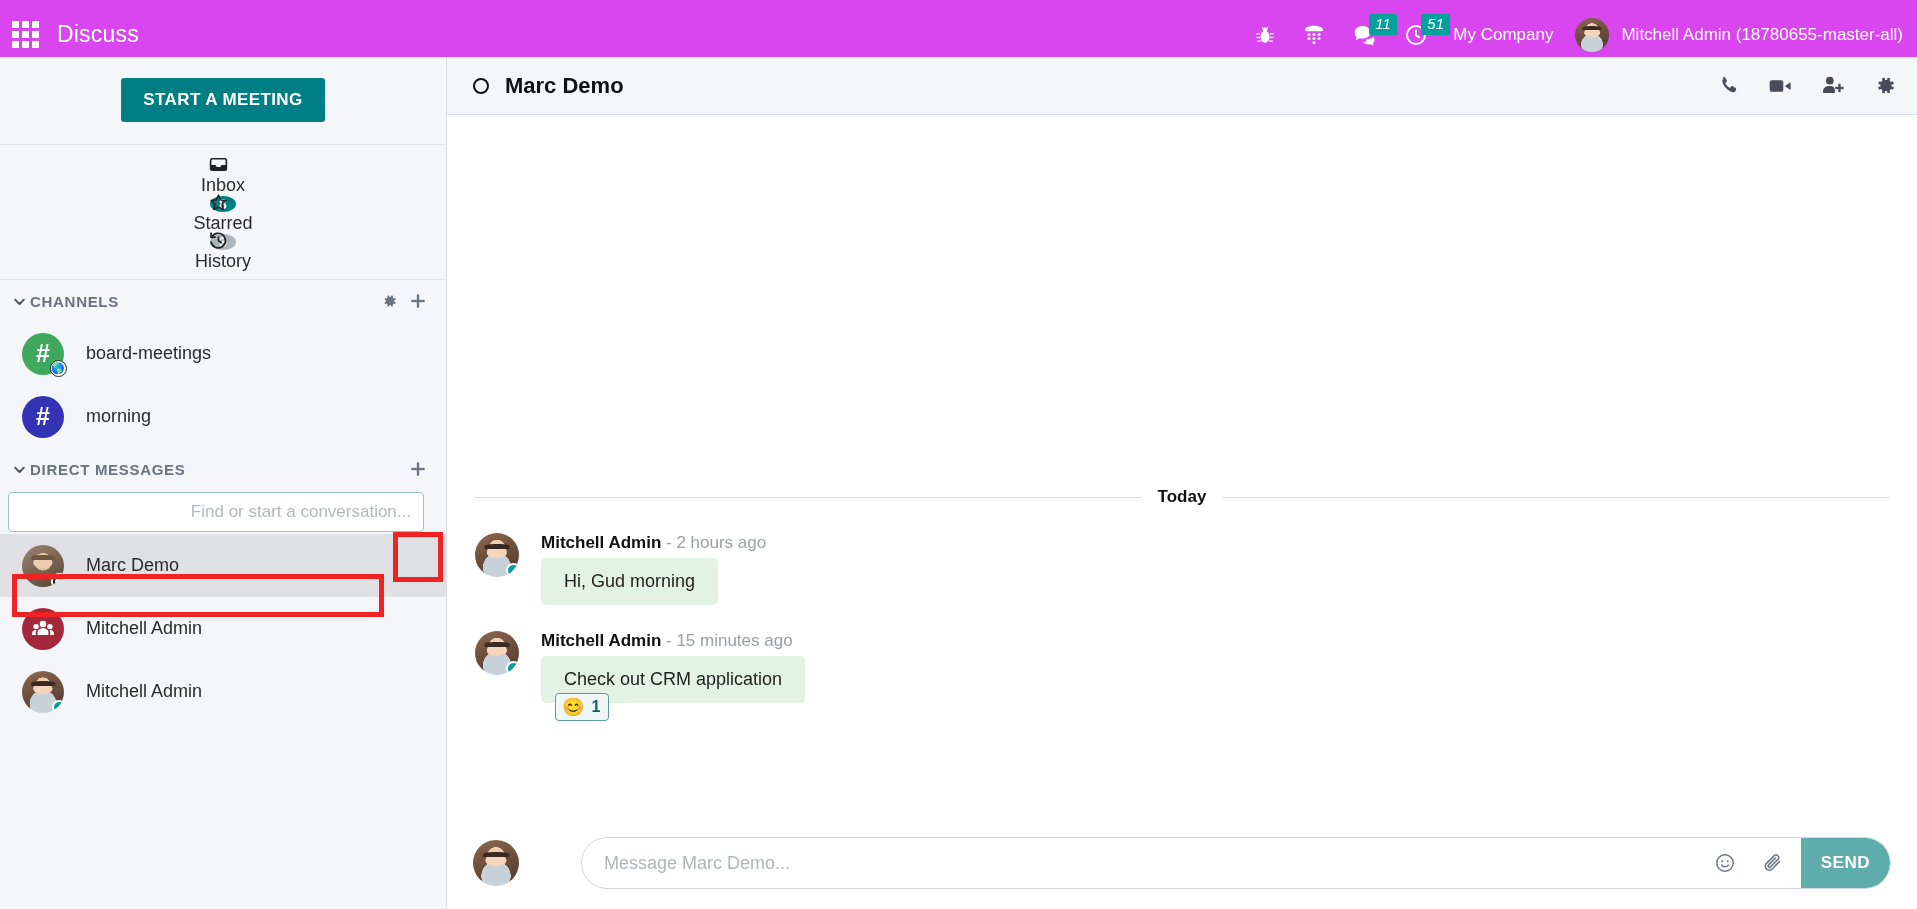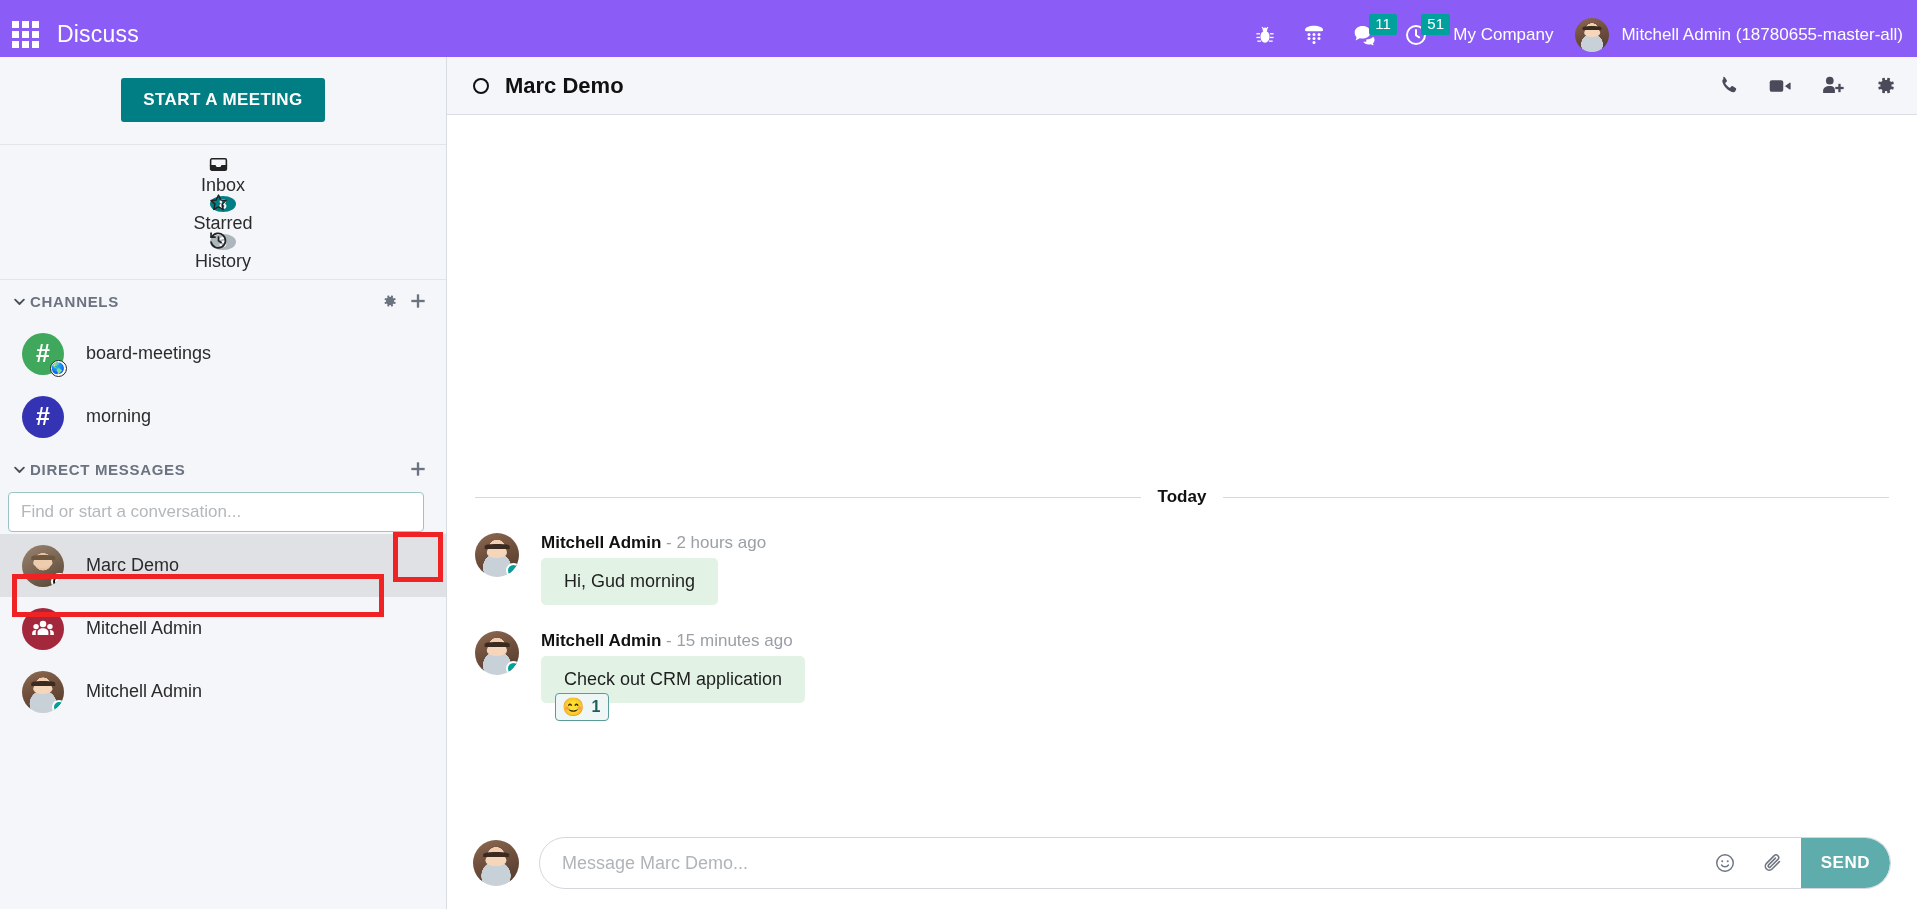--- a/index.html
+++ b/index.html
@@ -6,33 +6,33 @@
   html, body {
     width: 1917px; height: 909px;
     font-family: "Liberation Sans", sans-serif;
     background: #ffffff; overflow: hidden;
   }
   .app { width: 1917px; height: 909px; display: flex; flex-direction: column; }
 
   
   .navbar {
     height: 57px; flex: 0 0 57px;
-    background: #8b5cf6;
+    background: #d946ef;
     display: flex; align-items: center;
     color: #ffffff;
     padding: 12px 14px 0 10px;
   }
   .apps-grid { width: 30px; height: 30px; display: grid;
     grid-template-columns: repeat(3, 7px); grid-template-rows: repeat(3, 7px);
     gap: 3px; align-content: center; justify-content: center; cursor: pointer; }
   .apps-grid i { background: #ffffff; display: block; width: 7px; height: 7px; }
   .brand { font-size: 23px; margin-left: 17px; letter-spacing: .2px; color:#fff; font-weight:400; }
   .nav-spacer { flex: 1 1 auto; }
   .nav-item { display: flex; align-items: center; padding: 0 13px; height: 59px;
-    position: relative; cursor: pointer; }
+    position: relative; cursor: pointer; font-style: italic; }
   .nav-item svg { display: block; }
   .badge-sq {
     position: absolute; top: 9px; left: 30px;
     background: #00A09D; color: #fff; font-size: 15px; line-height: 18px;
     padding: 1px 6px 2px; border-radius: 2px; font-weight: 400;
   }
   .company { font-size: 17px; padding: 0 12px; color: #fff; cursor: pointer; }
   .user-block { display: flex; align-items: center; padding-left: 10px; cursor: pointer; }
   .user-name { font-size: 17px; margin-left: 12px; color: #fff; white-space: nowrap; }
 
@@ -127,21 +127,21 @@
     border-radius: 50%; background: #fff; border: 1px solid #222;
     display: flex; align-items: center; justify-content: center; font-size: 11px;
     color: #111; line-height: 1;
   }
 
   
   .dm-input-wrap { padding: 2px 22px 2px 8px; position: relative; }
   .dm-input {
     width: 100%; height: 40px; border: 1px solid #9cc4c4; border-radius: 4px;
     background: #fff; padding: 0 12px; font-size: 17px; color: #333;
-    font-family: inherit; outline: none;
+    font-family: inherit; outline: none; text-align: right;
   }
   .dm-input::placeholder { color: #b3b8bd; }
   .hl-box { position: absolute; border: 5px solid #ef2323; pointer-events: none; z-index: 9; }
   #hl-plus  { left: 393px; top: 475px; width: 50px; height: 50px; }
   #hl-input { left: 12px;  top: 517px; width: 372px; height: 43px; }
 
   
   .chat { flex: 1 1 auto; display: flex; flex-direction: column; min-width: 0; background:#fff; }
   .chat-head {
     height: 58px; flex: none; background: #F4F6F9; border-bottom: 1px solid #d8dce3;
@@ -175,21 +175,21 @@
   .reaction {
     display: inline-flex; align-items: center; gap: 7px;
     border: 1px solid #5a9b9b; border-radius: 4px; background: #eef6f6;
     padding: 2px 8px 2px 6px; font-size: 16px; font-weight: 700; color: #1b5e5e;
     cursor: pointer;
   }
   .reaction .emo { font-size: 18px; }
 
   
   .composer { flex: none; padding: 14px 26px 20px; display: flex; align-items: center;
-    background: #fff; }
+    background: #fff; gap: 42px; }
   .comp-av { width: 46px; height: 46px; margin-right: 20px; flex: none; }
   .comp-box {
     flex: 1 1 auto; height: 52px; border: 1px solid #d3d7dd; border-radius: 26px;
     display: flex; align-items: center; overflow: hidden; background: #fff;
   }
   .comp-input {
     flex: 1 1 auto; border: none; outline: none; height: 100%;
     padding: 0 22px; font-size: 18px; color: #333; font-family: inherit; background: transparent;
   }
   .comp-input::placeholder { color: #b0b5bb; }

